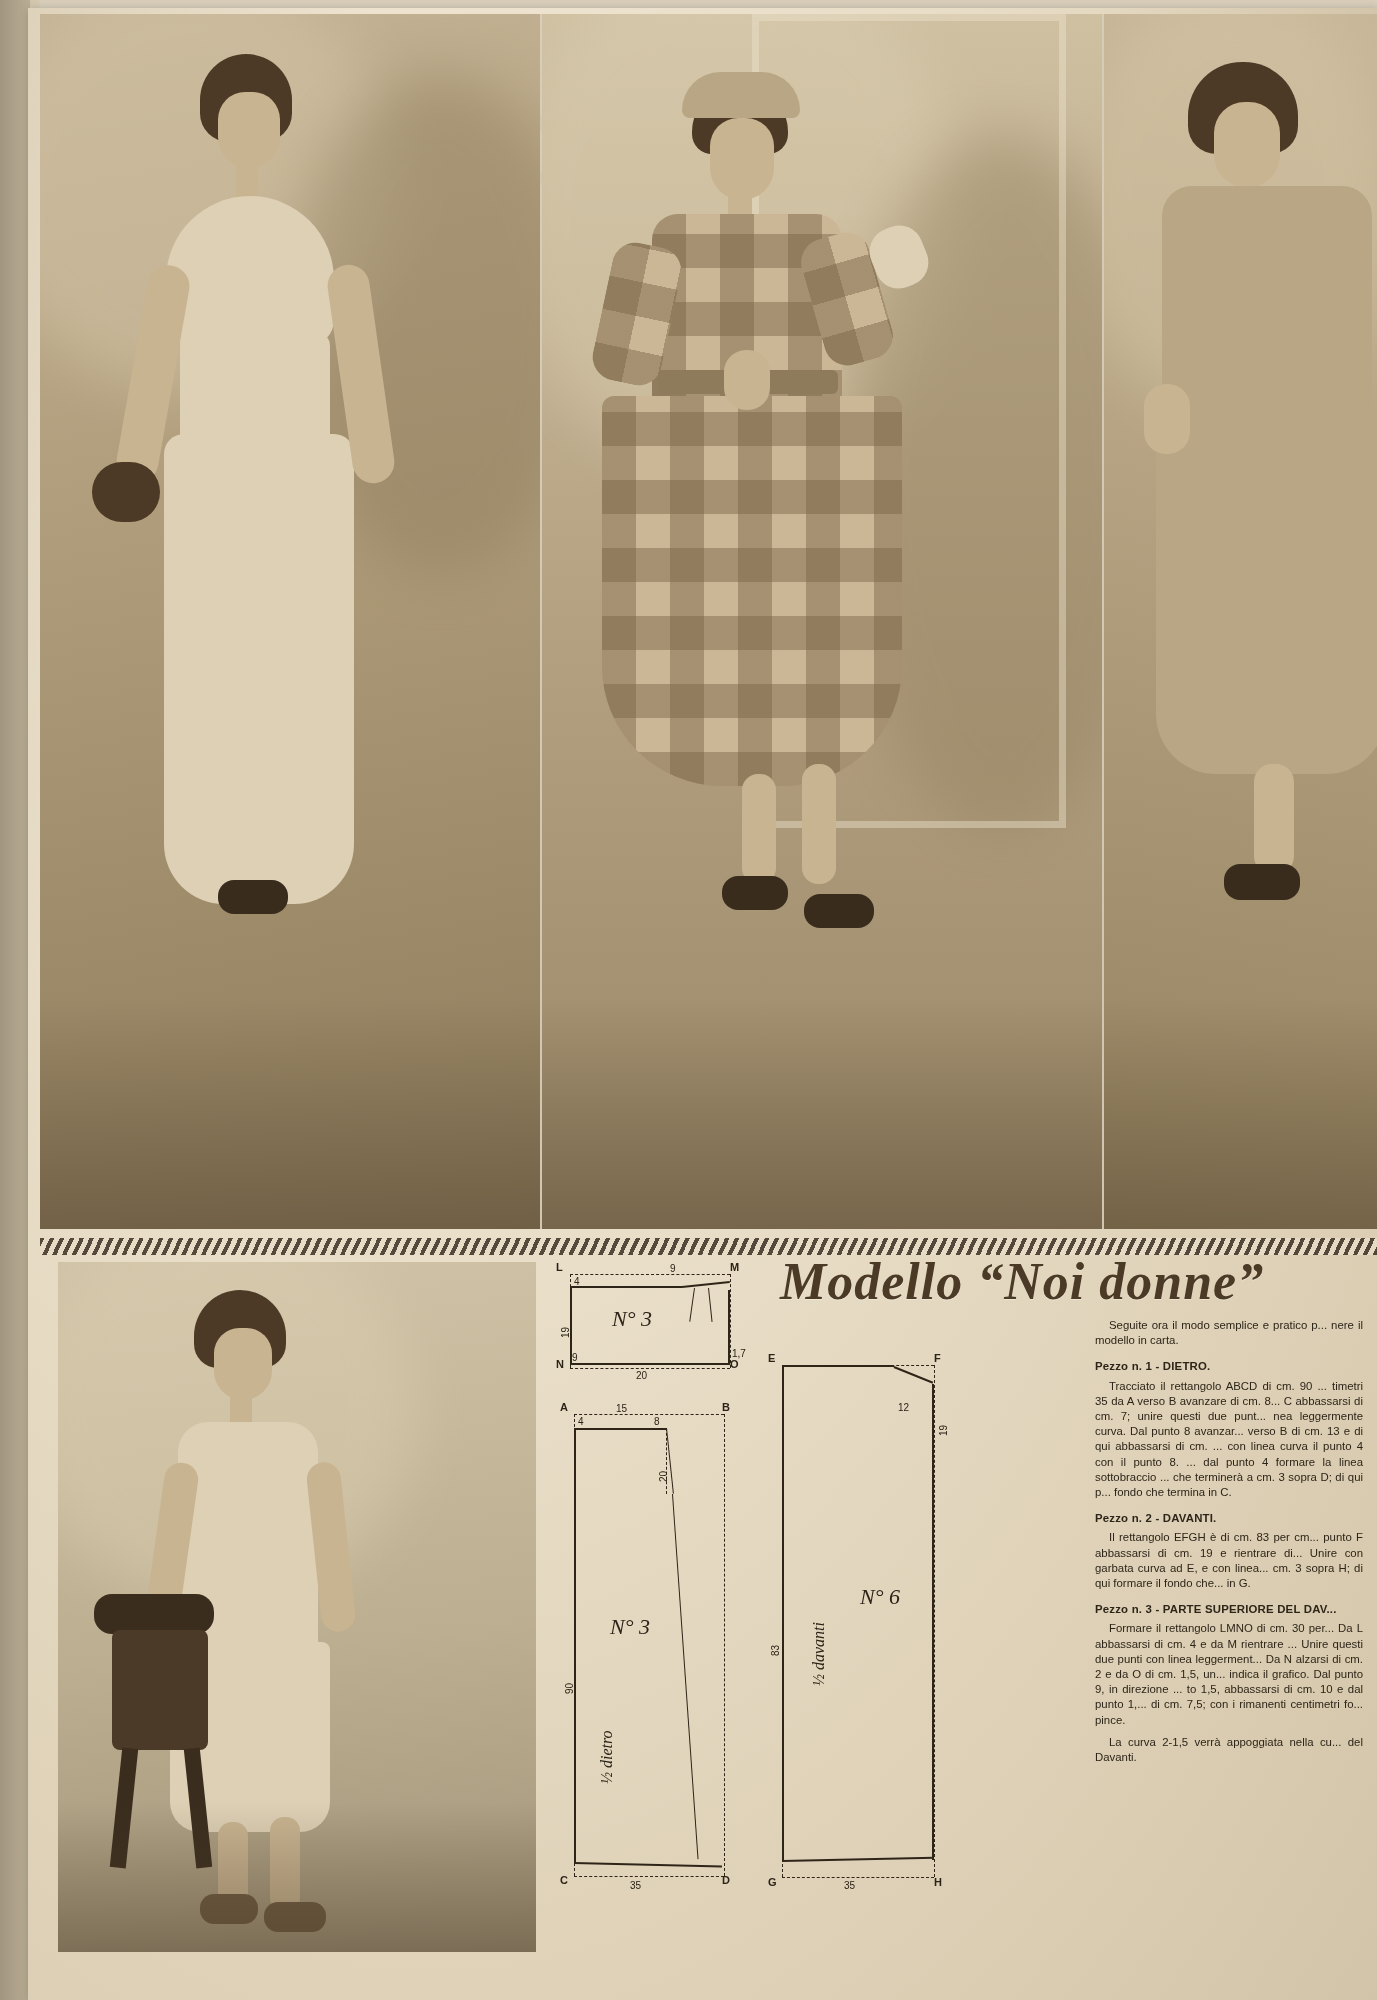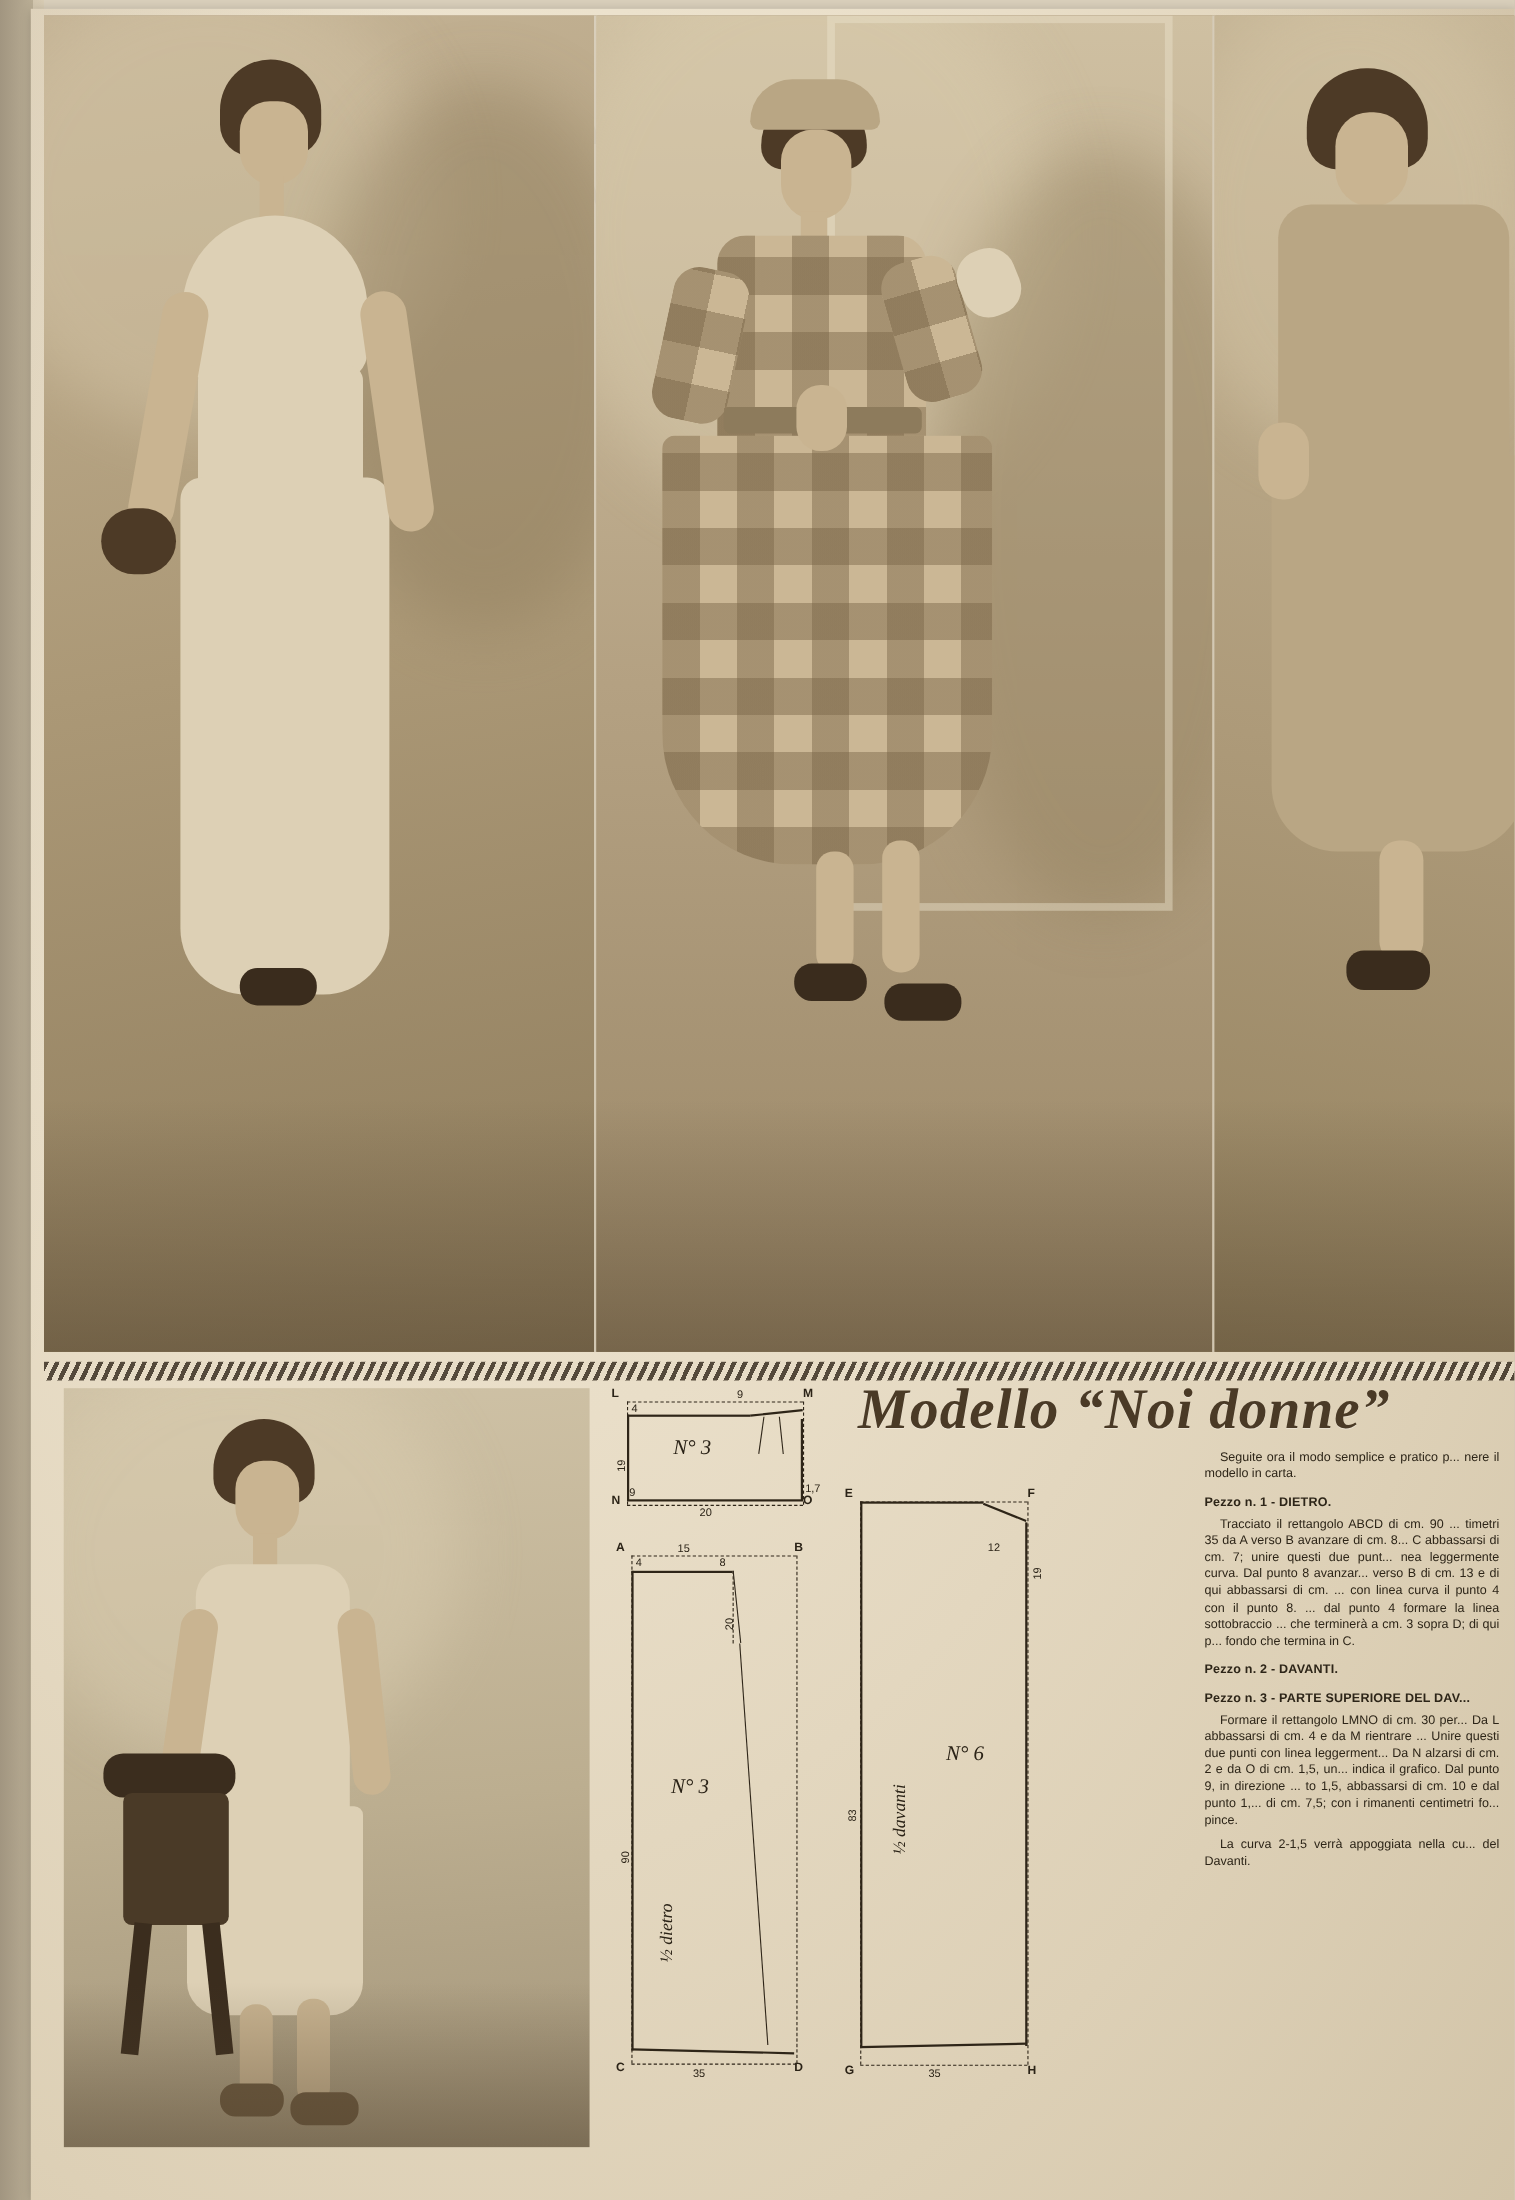--- a/index.html
+++ b/index.html
@@ -96,21 +96,21 @@
     position:absolute;left:512px;top:-6px;width:410px;height:700px;
   }
   .diagram{position:absolute;}
   .dashed{position:absolute;border:0;border-top:1.4px dashed #2e2518;}
   .dashedv{position:absolute;border:0;border-left:1.4px dashed #2e2518;}
   .solid{position:absolute;background:#2e2518;}
   .lbl{position:absolute;font-family:"Liberation Sans",sans-serif;font-size:11px;color:#2b2317;font-weight:700;}
   .dim{position:absolute;font-family:"Liberation Sans",sans-serif;font-size:10px;color:#2b2317;}
   .pieceno{
     position:absolute;font-family:"Liberation Serif",serif;font-style:italic;
-    font-size:19px;color:#2b2317;
+    font-size:22px;color:#2b2317;
   }
   .vert{transform:rotate(-90deg);transform-origin:left top;white-space:nowrap;}
 
   
   .title{
     position:absolute;left:780px;top:1252px;width:600px;
     font-family:"Liberation Serif",serif;font-style:italic;font-weight:700;
     font-size:52px;color:#4a3a26;letter-spacing:1px;
     text-shadow:0 1px 0 rgba(255,255,255,.35);
     white-space:nowrap;
@@ -318,19 +318,20 @@
 
   <div class="title">Modello “Noi donne”</div>
 
   <div class="textcol">
     <p>Seguite ora il modo semplice e pratico p... nere il modello in carta.</p>
 
     <h4>Pezzo n. 1 - DIETRO.</h4>
     <p>Tracciato il rettangolo ABCD di cm. 90 ... timetri 35 da A verso B avanzare di cm. 8... C abbassarsi di cm. 7; unire questi due punt... nea leggermente curva. Dal punto 8 avanzar... verso B di cm. 13 e di qui abbassarsi di cm. ... con linea curva il punto 4 con il punto 8. ... dal punto 4 formare la linea sottobraccio ... che terminerà a cm. 3 sopra D; di qui p... fondo che termina in C.</p>
 
     <h4>Pezzo n. 2 - DAVANTI.</h4>
+    <p>Il rettangolo EFGH è di cm. 83 per cm... punto F abbassarsi di cm. 19 e rientrare di... Unire con garbata curva ad E, e con linea... cm. 3 sopra H; di qui formare il fondo che... in G.</p>
 
     <h4>Pezzo n. 3 - PARTE SUPERIORE DEL DAV...</h4>
     <p>Formare il rettangolo LMNO di cm. 30 per... Da L abbassarsi di cm. 4 e da M rientrare ... Unire questi due punti con linea leggerment... Da N alzarsi di cm. 2 e da O di cm. 1,5, un... indica il grafico. Dal punto 9, in direzione ... to 1,5, abbassarsi di cm. 10 e dal punto 1,... di cm. 7,5; con i rimanenti centimetri fo... pince.</p>
     <p>La curva 2-1,5 verrà appoggiata nella cu... del Davanti.</p>
   </div>
 
 </div>
 
 </body></html>

